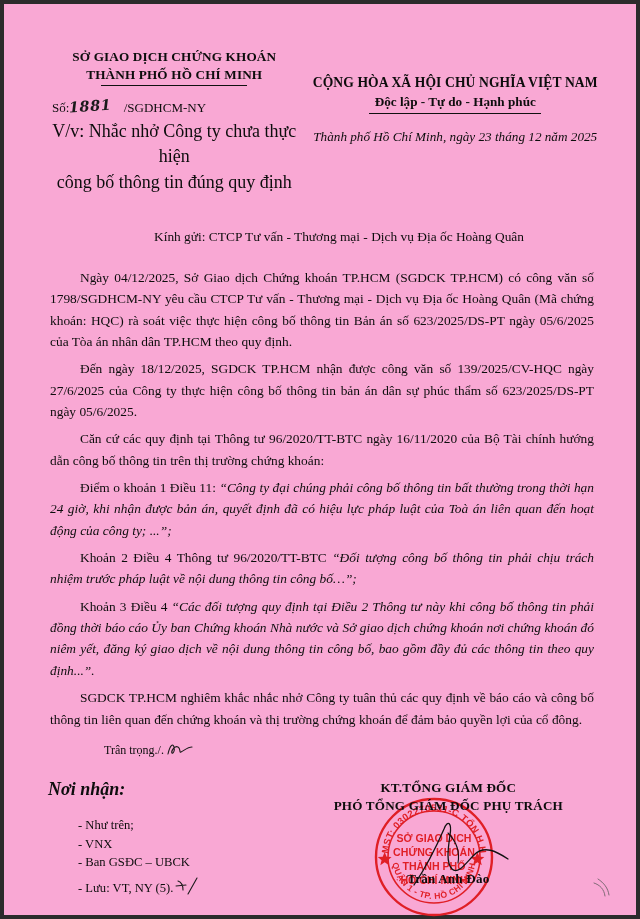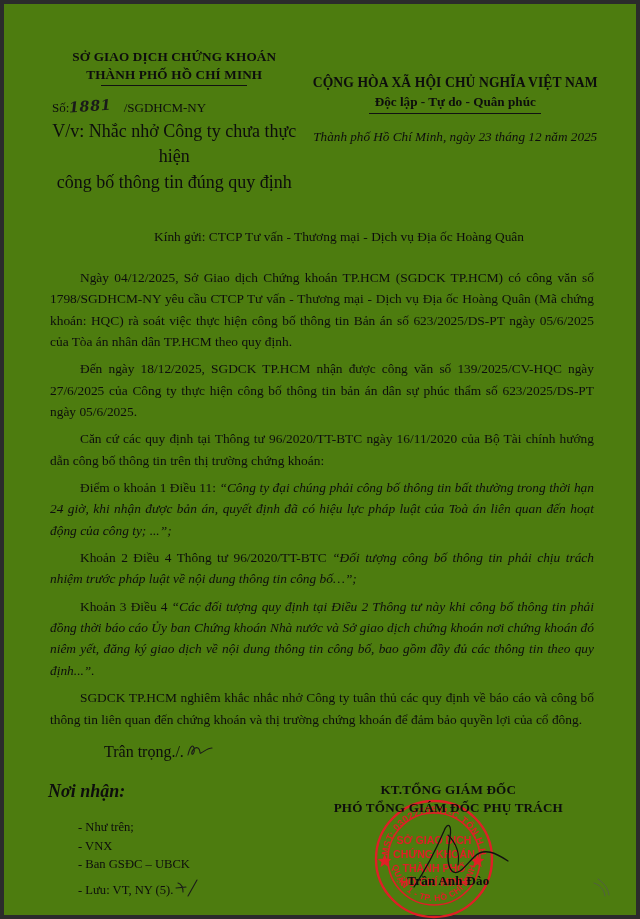--- a/index.html
+++ b/index.html
@@ -9,21 +9,21 @@
   }
   body {
     width: 640px; height: 919px;
     font-family: "Liberation Serif", "DejaVu Serif", serif;
     overflow: hidden;
   }
   .page {
     position: absolute;
     left: 4px; top: 4px;
     width: 632px; height: 911px;
-    background: #4d7c0f;
+    background: #f9a8d4;
     color: #0d0d0d;
   }
   .inner {
     position: absolute;
     left: 0; top: 0; right: 0; bottom: 0;
     padding: 44px 22px 0 22px;
   }
 
   
   .header {
@@ -120,21 +120,21 @@
     text-justify: inter-word;
     font-size: 13.4px;
     line-height: 1.58;
     text-indent: 30px;
   }
   .q { font-style: italic; }
 
   .regards {
     margin: 13px 0 0 0;
     padding-left: 54px;
-    font-size: 16px;
+    font-size: 12px;
     position: relative;
     display: flex;
     align-items: center;
     gap: 2px;
   }
   .flourish {
     display: inline-block;
     width: 34px; height: 16px;
     position: relative;
     top: -2px;
@@ -238,21 +238,21 @@
             <span class="hand-num">1881</span>
             <span class="code">/SGDHCM-NY</span>
           </div>
           <div class="vv">V/v: Nhắc nhở Công ty chưa thực hiện</div>
           <div class="vv">công bố thông tin đúng quy định</div>
         </div>
       </div>
 
       <div class="hdr-right">
         <div class="nation-name">CỘNG HÒA XÃ HỘI CHỦ NGHĨA VIỆT NAM</div>
-        <div class="motto">Độc lập - Tự do - Quân phúc</div>
+        <div class="motto">Độc lập - Tự do - Hạnh phúc</div>
         <div class="rule rule-right"></div>
         <div class="place-date">Thành phố Hồ Chí Minh, ngày 23 tháng 12 năm 2025</div>
       </div>
     </div>
 
     <div class="recipient">Kính gửi: CTCP Tư vấn - Thương mại - Dịch vụ Địa ốc Hoàng Quân</div>
 
     <div class="body">
       <p class="para">Ngày 04/12/2025, Sở Giao dịch Chứng khoán TP.HCM (SGDCK TP.HCM) có công văn số 1798/SGDHCM-NY yêu cầu CTCP Tư vấn - Thương mại - Dịch vụ Địa ốc Hoàng Quân (Mã chứng khoán: HQC) rà soát việc thực hiện công bố thông tin Bản án số 623/2025/DS-PT ngày 05/6/2025 của Tòa án nhân dân TP.HCM theo quy định.</p>
       <p class="para">Đến ngày 18/12/2025, SGDCK TP.HCM nhận được công văn số 139/2025/CV-HQC ngày 27/6/2025 của Công ty thực hiện công bố thông tin bản án dân sự phúc thẩm số 623/2025/DS-PT ngày 05/6/2025.</p>

